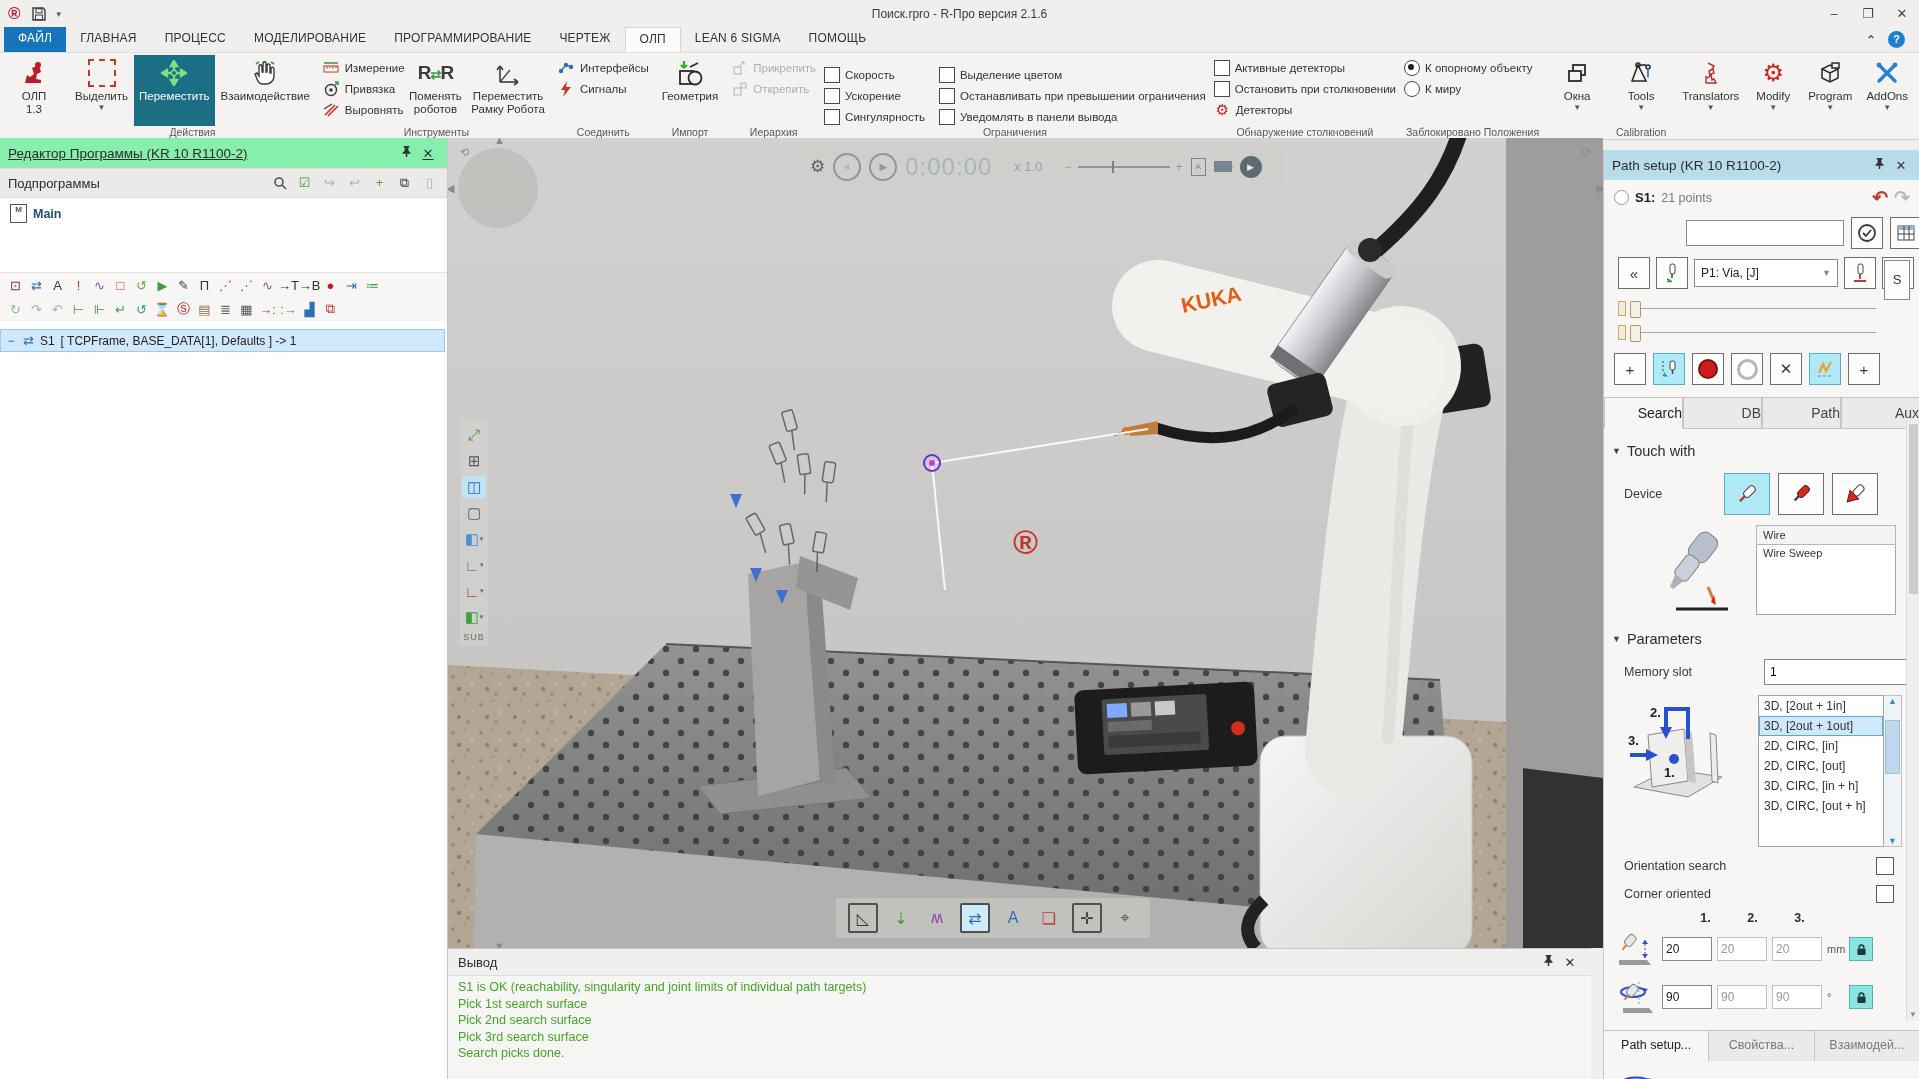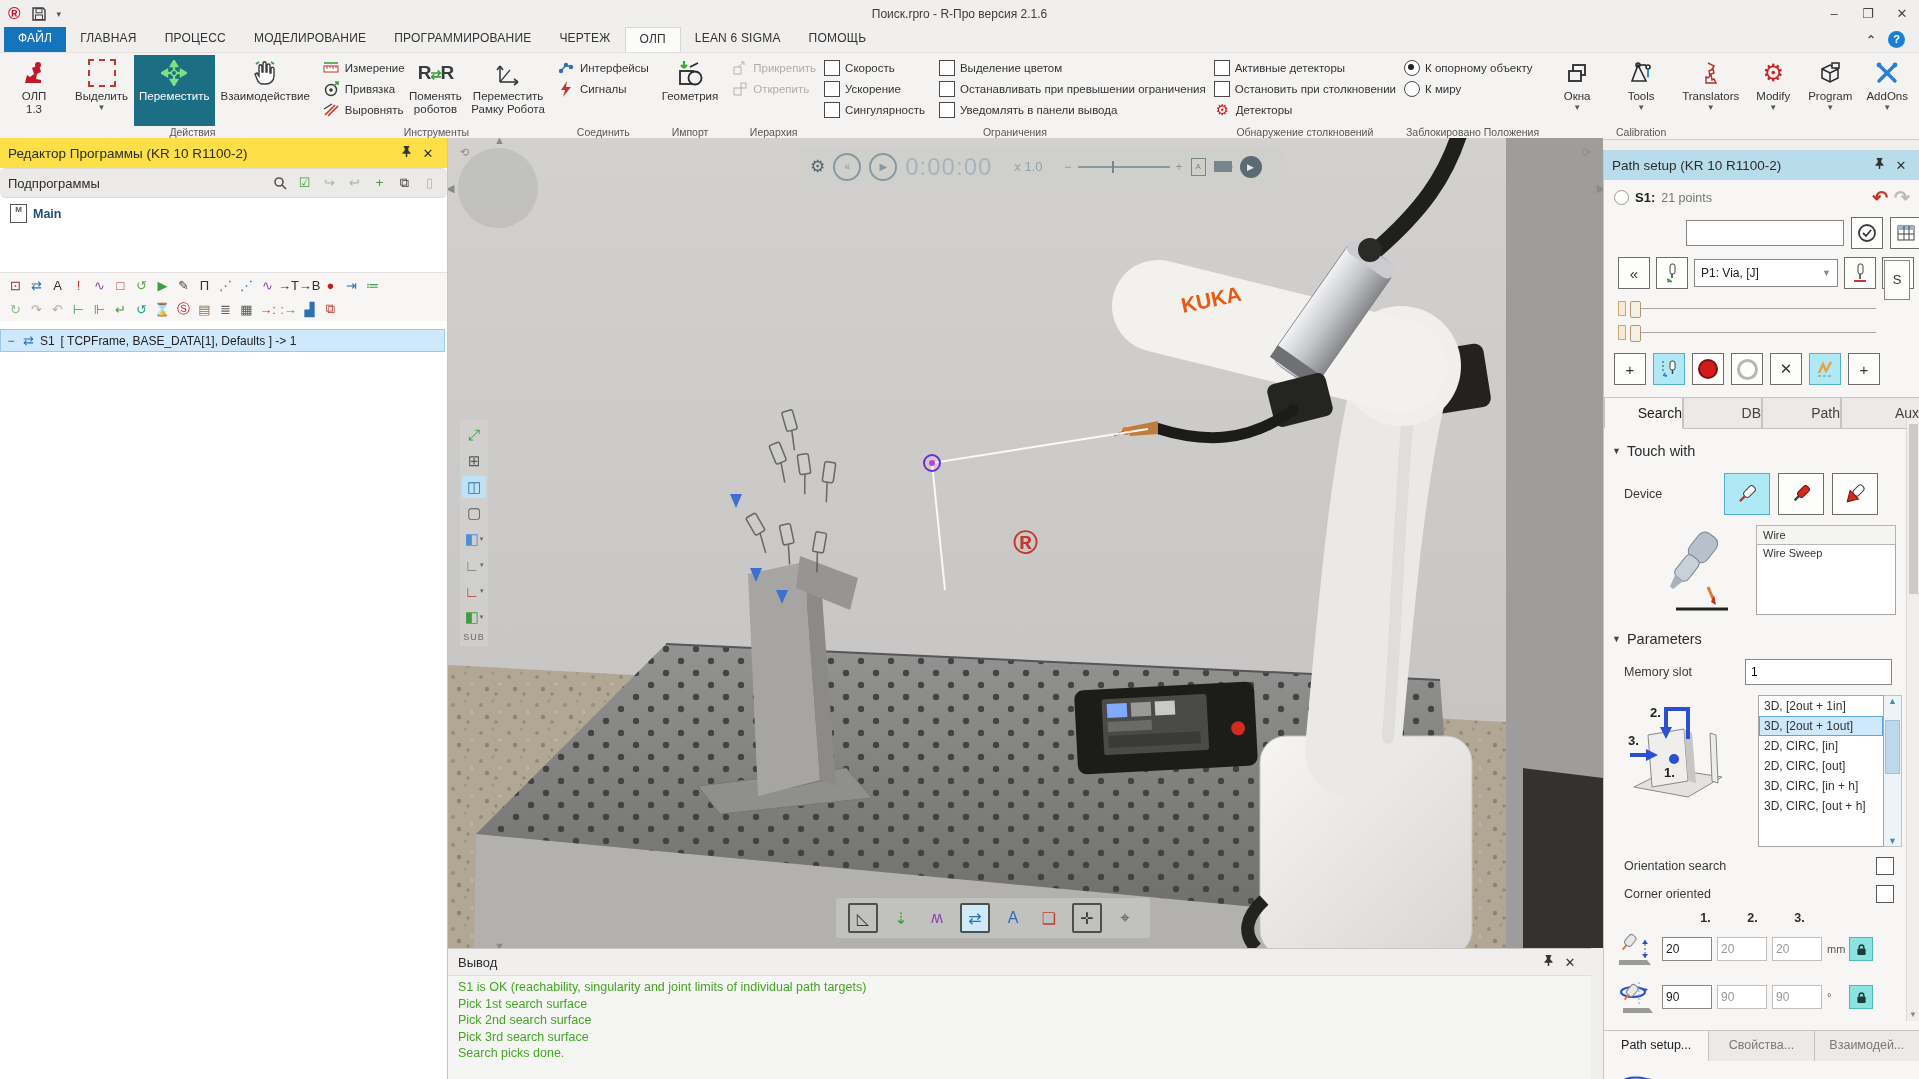--- a/index.html
+++ b/index.html
@@ -44,22 +44,22 @@
   .rrtxt .ga{color:#3f9e3f;font-size:13px;}
   
   #left-panel{position:absolute;left:0;top:138px;width:447px;bottom:0;background:#fff;border-right:1px solid #c8c6c4;}
   #viewport{position:absolute;left:448px;top:138px;width:1155px;height:810px;overflow:hidden;}
   #output-panel{position:absolute;left:448px;top:948px;width:1143px;bottom:0;background:#f5f5f3;border-top:1px solid #c8c6c4;}
   #right-panel{position:absolute;left:1603px;top:150px;width:316px;bottom:0;background:#f7f6f5;border-left:1px solid #c8c6c4;}
   .pan-header{height:30px;display:flex;align-items:center;padding:0 8px;font-size:13.5px;color:#2c2c2c;}
   .pan-header .sp{flex:1;}
   .pan-ico{width:22px;text-align:center;color:#333;font-size:13px;}
   
-  #lp-header{background:#fde047;}
-  #lp-sub{height:28px;background:#eceae8;display:flex;align-items:center;padding:0 8px;font-size:13px;color:#2c2c2c;border-top:1px solid #dddbd9;border-bottom:1px solid #dddbd9;border-radius:6px;}
+  #lp-header{background:#86efac;text-decoration:underline;}
+  #lp-sub{height:28px;background:#eceae8;display:flex;align-items:center;padding:0 8px;font-size:13px;color:#2c2c2c;border-top:1px solid #dddbd9;border-bottom:1px solid #dddbd9;}
   #lp-sub .sp{flex:1;}
   #lp-sub .tbi{margin-left:6px;}
   .tbi{display:inline-flex;width:19px;height:19px;align-items:center;justify-content:center;font-size:13px;}
   #lp-tree{height:62px;background:#fff;padding:6px 10px;}
   .tree-item{display:flex;align-items:center;gap:6px;font-weight:bold;color:#1f4e79;font-size:12.5px;}
   .mdoc{width:15px;height:17px;border:1px solid #555;position:relative;font-size:8px;color:#555;text-align:center;line-height:9px;background:#fff;}
   #lp-toolbar1,#lp-toolbar2{height:24px;display:flex;align-items:center;gap:2px;padding:0 6px;background:#f7f6f5;}
   #lp-toolbar1{border-top:1px solid #e4e2e0;}
   #stmt-row{margin-top:8px;display:flex;align-items:center;gap:6px;height:21px;background:#cfe8fb;border:1px solid #9ac9ee;margin-right:2px;padding:0 4px;font-size:12px;color:#222;}
   #stmt-row .exp{width:12px;text-align:center;color:#555;}
@@ -89,21 +89,21 @@
   #bottom-bar{left:388px;top:760px;height:40px;display:flex;align-items:center;gap:10px;padding:0 12px;}
   #bottom-bar .tbi{width:26px;height:26px;font-size:16px;}
   #bottom-bar .boxed{border:2px solid #4f4f4d;border-radius:2px;}
   
   #out-header{height:26px;background:#f0efee;display:flex;align-items:center;padding:0 10px;font-size:13px;color:#2c2c2c;border-bottom:1px solid #e0dedc;}
   #out-header .sp{flex:1;}
   #out-body{padding:3px 10px;font-size:12.5px;color:#44a524;line-height:16.5px;background:#f5f5f3;}
   
   #rp-header{background:#b9dcea;}
   #rp-body{position:relative;height:881px;}
-  .rp-row{display:flex;align-items:center;}
+  .rp-row{display:flex;align-items:center;gap:19px;}
   #rp-s1{padding:6px 10px 0;gap:6px;}
   #rp-s1 .circ{width:13px;height:13px;border:1px solid #9a9a98;border-radius:50%;background:#fdfdfc;}
   #rp-s1 b{font-size:13px;color:#222;}
   #rp-s1 .pts{color:#777;font-size:12.5px;}
   #rp-s1 .sp{flex:1;}
   .undo{color:#c0392b;font-size:19px;font-weight:bold;}
   .redo{color:#bbb9b7;font-size:19px;font-weight:bold;}
   #rp-field-row{padding:8px 6px 0 82px;gap:7px;}
   #rp-field-row input{width:148px;height:24px;border:1px solid #8a8886;background:#fff;font-size:12px;padding:0 4px;}
   .sqbtn{width:30px;height:30px;border:1px solid #6f6d6b;background:#fdfdfc;display:inline-flex;align-items:center;justify-content:center;font-size:15px;color:#333;flex:0 0 auto;}
@@ -375,21 +375,21 @@
             </span>
           <span>Открепить</span>
         </div>
       </div>
     </div>
     <div class="rgroup-label">Иерархия</div>
   </div>
   <div class="rdiv"></div>
 
   <div class="rgroup">
-    <div class="rgroup-body" style="gap:14px;">
+    <div class="rgroup-body" style="gap:14px;align-items:flex-end;">
       <div class="smallcol">
         <div class="smallbtn">
             <span class="cb"></span>
             <span>Скорость</span>
           </div>
         <div class="smallbtn">
             <span class="cb"></span>
             <span>Ускорение</span>
           </div>
         <div class="smallbtn">

